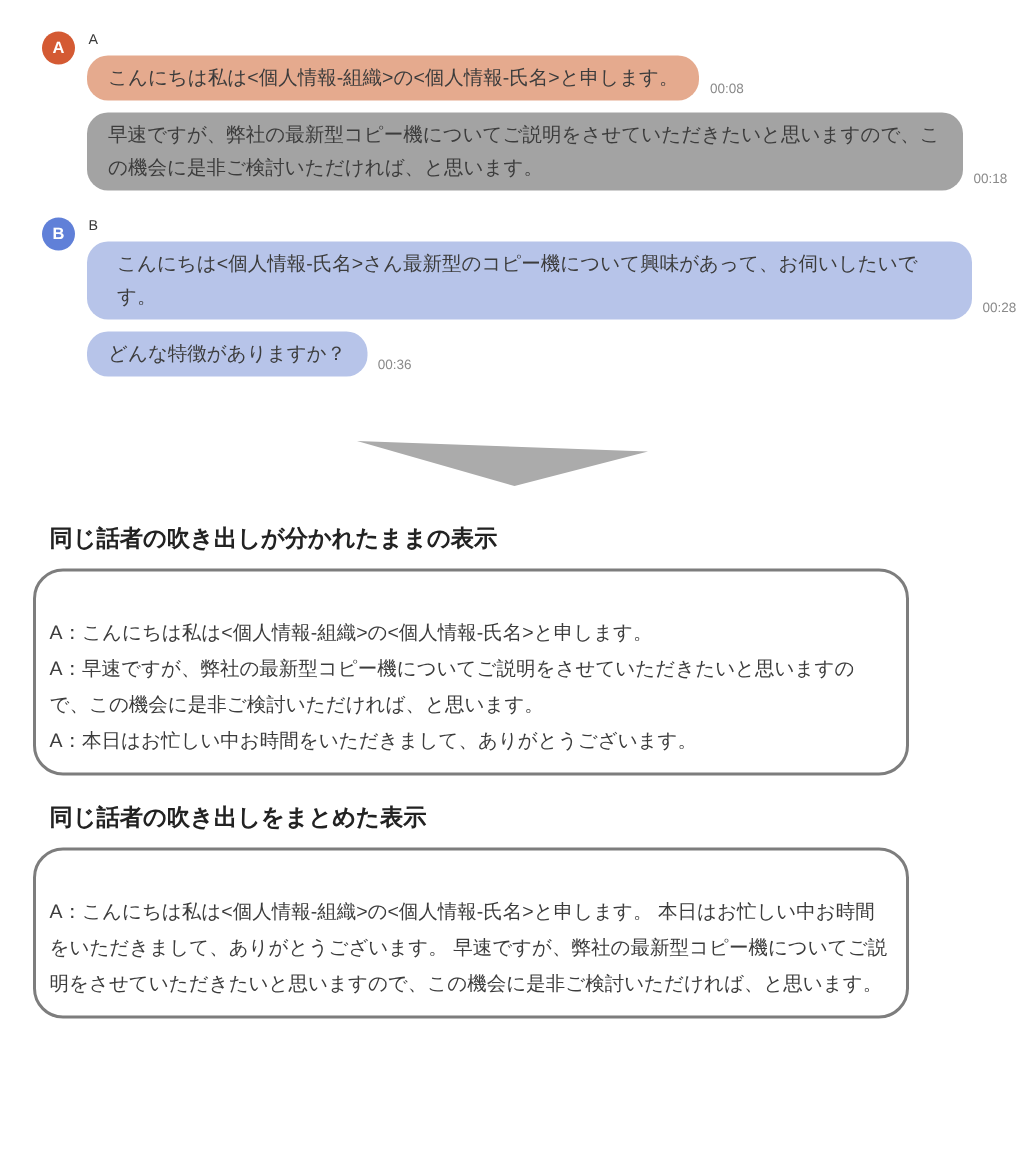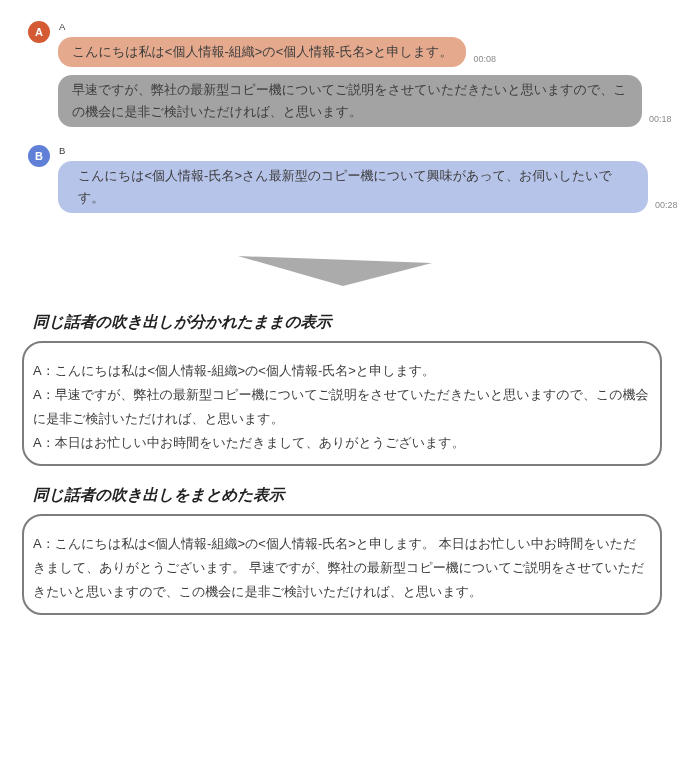--- a/index.html
+++ b/index.html
@@ -25,29 +25,29 @@
     font-size:13px;line-height:22px;color:#3c3c3c;
     overflow-wrap:anywhere;word-break:break-all;
   }
   .time{font-size:9px;line-height:10px;color:#8a8a8a;padding-bottom:3px;white-space:nowrap;}
   .group-a{margin-bottom:10px;}
   
   .arrow-wrap{margin-top:33px;height:34px;}
   
   .section-heading{
     font-size:15.5px;font-weight:bold;color:#222222;
-    margin:0 15px 10px 33px;line-height:18px;font-style:italic;
+    margin:0 15px 10px 33px;line-height:18px;
   }
   .heading-1{margin-top:25px;}
   .heading-2{margin-top:20px;}
   .transcript-box{
     box-sizing:border-box;
-    margin-left:22px;width:640px;
+    margin-left:22px;width:584px;
     border:2px solid #7d7d7d;border-radius:20px;
-    padding:16px 11px 9px 9px;
+    padding:29px 11px 9px 9px;
     background:#ffffff;
   }
   .transcript-line{
     font-size:13px;line-height:24px;color:#3c3c3c;
     overflow-wrap:anywhere;word-break:break-all;
   }
 </style>
 </head>
 <body>
 
@@ -78,20 +78,24 @@
       <span>B</span>
     </div>
     <div class="msgs">
       <div class="speaker-label">B</div>
 
       <div class="row">
         <div class="bubble" style="background-color: rgb(183, 196, 233); padding-left: 20px;">こんにちは&lt;個人情報-氏名&gt;さん最新型のコピー機について興味があって、お伺いしたいです。</div>
         <div class="time">00:28</div>
       </div>
 
+      <div class="row">
+        <div class="bubble" style="background-color: rgb(183, 196, 233);">どんな特徴がありますか？</div>
+        <div class="time">00:36</div>
+      </div>
     </div>
   </div>
 </div>
 
 <div class="arrow-wrap">
   <svg width="681" height="34" viewBox="0 0 681 34" xmlns="http://www.w3.org/2000/svg">
     <polygon points="238,2 432,9 343,32" fill="#ababab"></polygon>
   </svg>
 </div>
 

